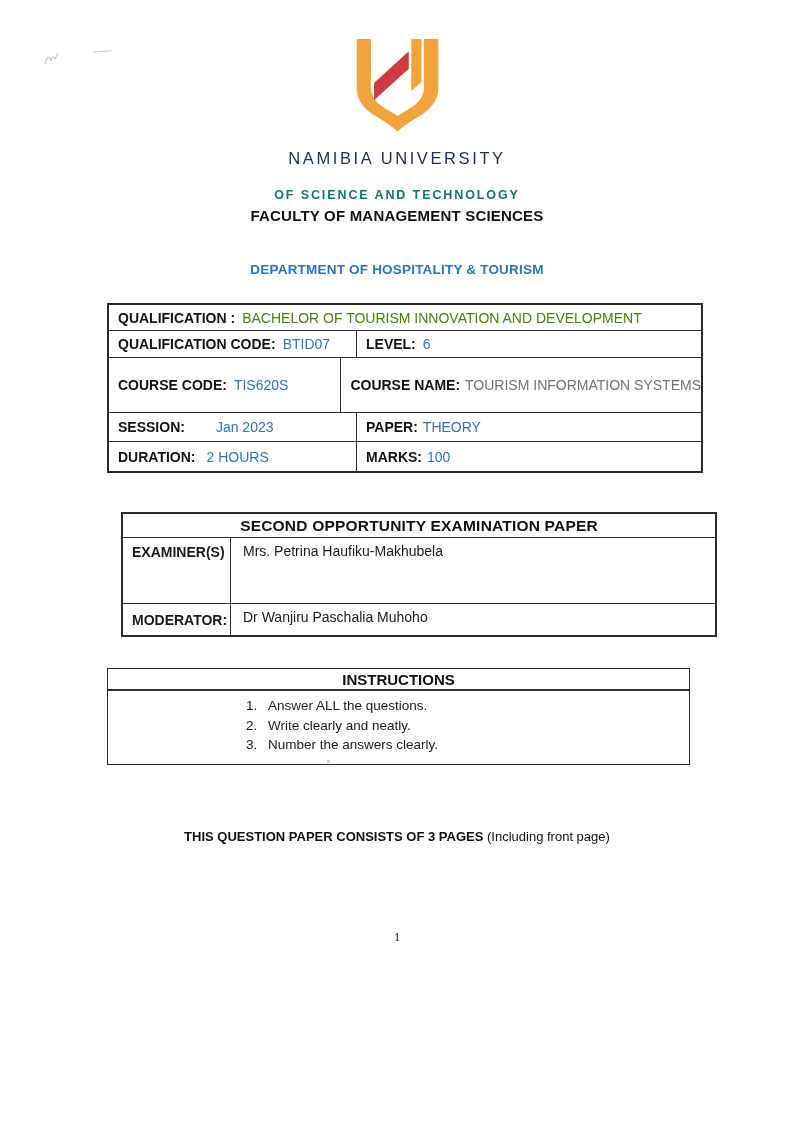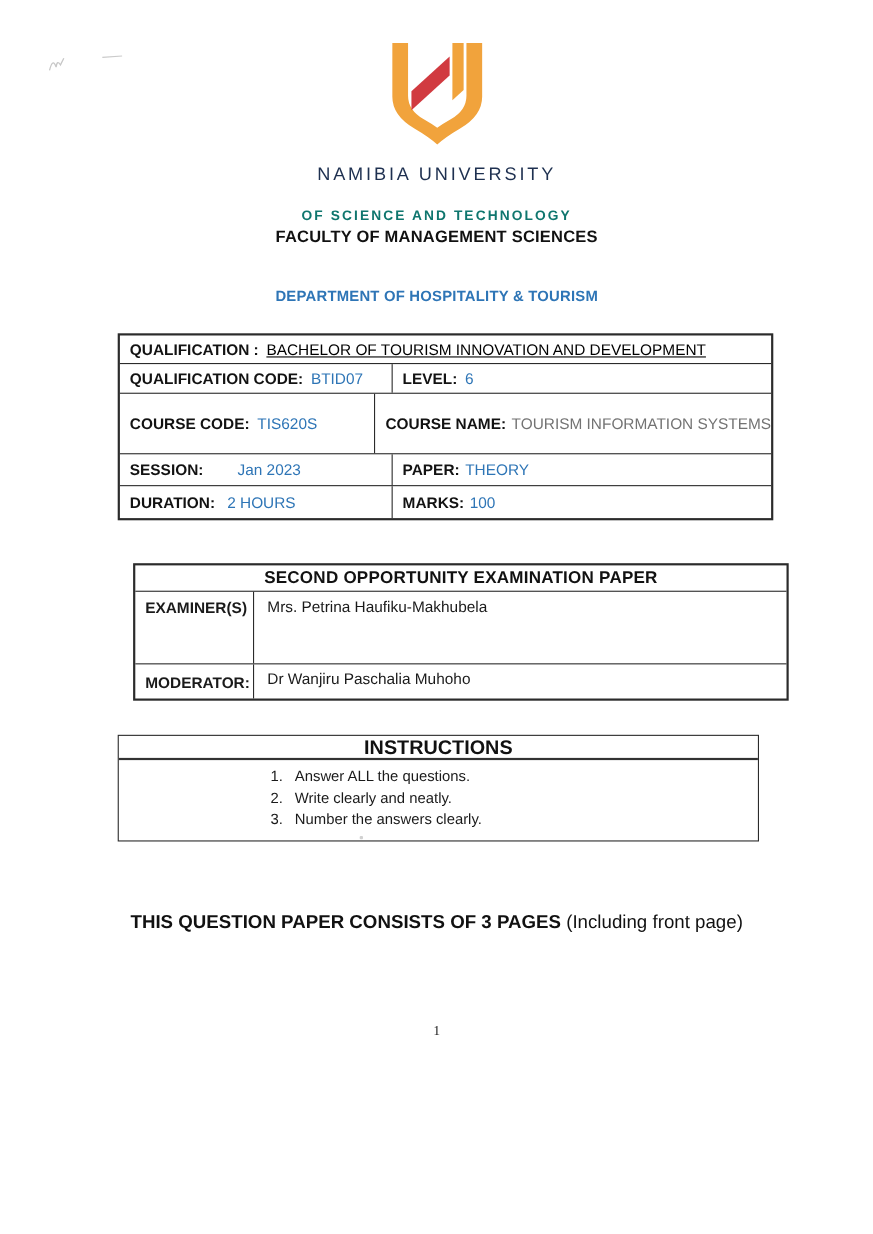--- a/index.html
+++ b/index.html
@@ -80,29 +80,29 @@
   .et-c2 { flex: 1; padding: 5px 6px 0 12px; }
 
   
   .instructions-box {
     position: absolute; top: 668px; left: 107px; width: 583px;
     border: 1.8px solid #2b2b2b; font-size: 13.5px;
   }
   .ib-title {
     height: 22px; display: flex; align-items: center; justify-content: center;
     border-bottom: 2px solid #333;
-    font-size: 18px; font-weight: bold; color: #111;
+    font-size: 15px; font-weight: bold; color: #111;
   }
   .ib-items { padding: 5px 0 9px 138px; }
   .ib-item { display: flex; line-height: 19.5px; }
   .ib-num { width: 22px; }
 
   .footer-note {
     position: absolute; top: 829px; left: 0; width: 100%;
-    text-align: center; font-size: 17px; color: #111;
+    text-align: center; font-size: 13px; color: #111;
   }
   .footer-note .bold-part { font-weight: bold; }
 
   .page-number {
     position: absolute; top: 930px; left: 0; width: 100%;
     text-align: center; font-size: 12.5px; font-family: "Liberation Serif", "DejaVu Serif", serif;
     color: #222;
   }
 </style>
 </head>
@@ -129,21 +129,21 @@
     <div class="wordmark-1">NAMIBIA UNIVERSITY</div>
     <div class="wordmark-2">OF SCIENCE AND TECHNOLOGY</div>
   </div>
 
   <div class="faculty-heading">FACULTY OF MANAGEMENT SCIENCES</div>
   <div class="department-heading" style="color:#2E75B6;">DEPARTMENT OF HOSPITALITY &amp; TOURISM</div>
 
   <div class="course-table">
     <div class="ct-row ct-full">
       <span class="lbl">QUALIFICATION :</span>
-      <span class="val" style="color:#000000;text-decoration:underline;">BACHELOR OF TOURISM INNOVATION AND DEVELOPMENT</span>
+      <span class="val" style="color:#4d7c0f;">BACHELOR OF TOURISM INNOVATION AND DEVELOPMENT</span>
     </div>
     <div class="ct-row ct-r2">
       <div class="ct-c1">
         <span class="lbl">QUALIFICATION CODE:</span>
         <span class="val" style="color:#2E75B6;">BTID07</span>
       </div>
       <div class="ct-c2">
         <span class="lbl">LEVEL:</span>
         <span class="val" style="color:#2E75B6;">6</span>
       </div>

